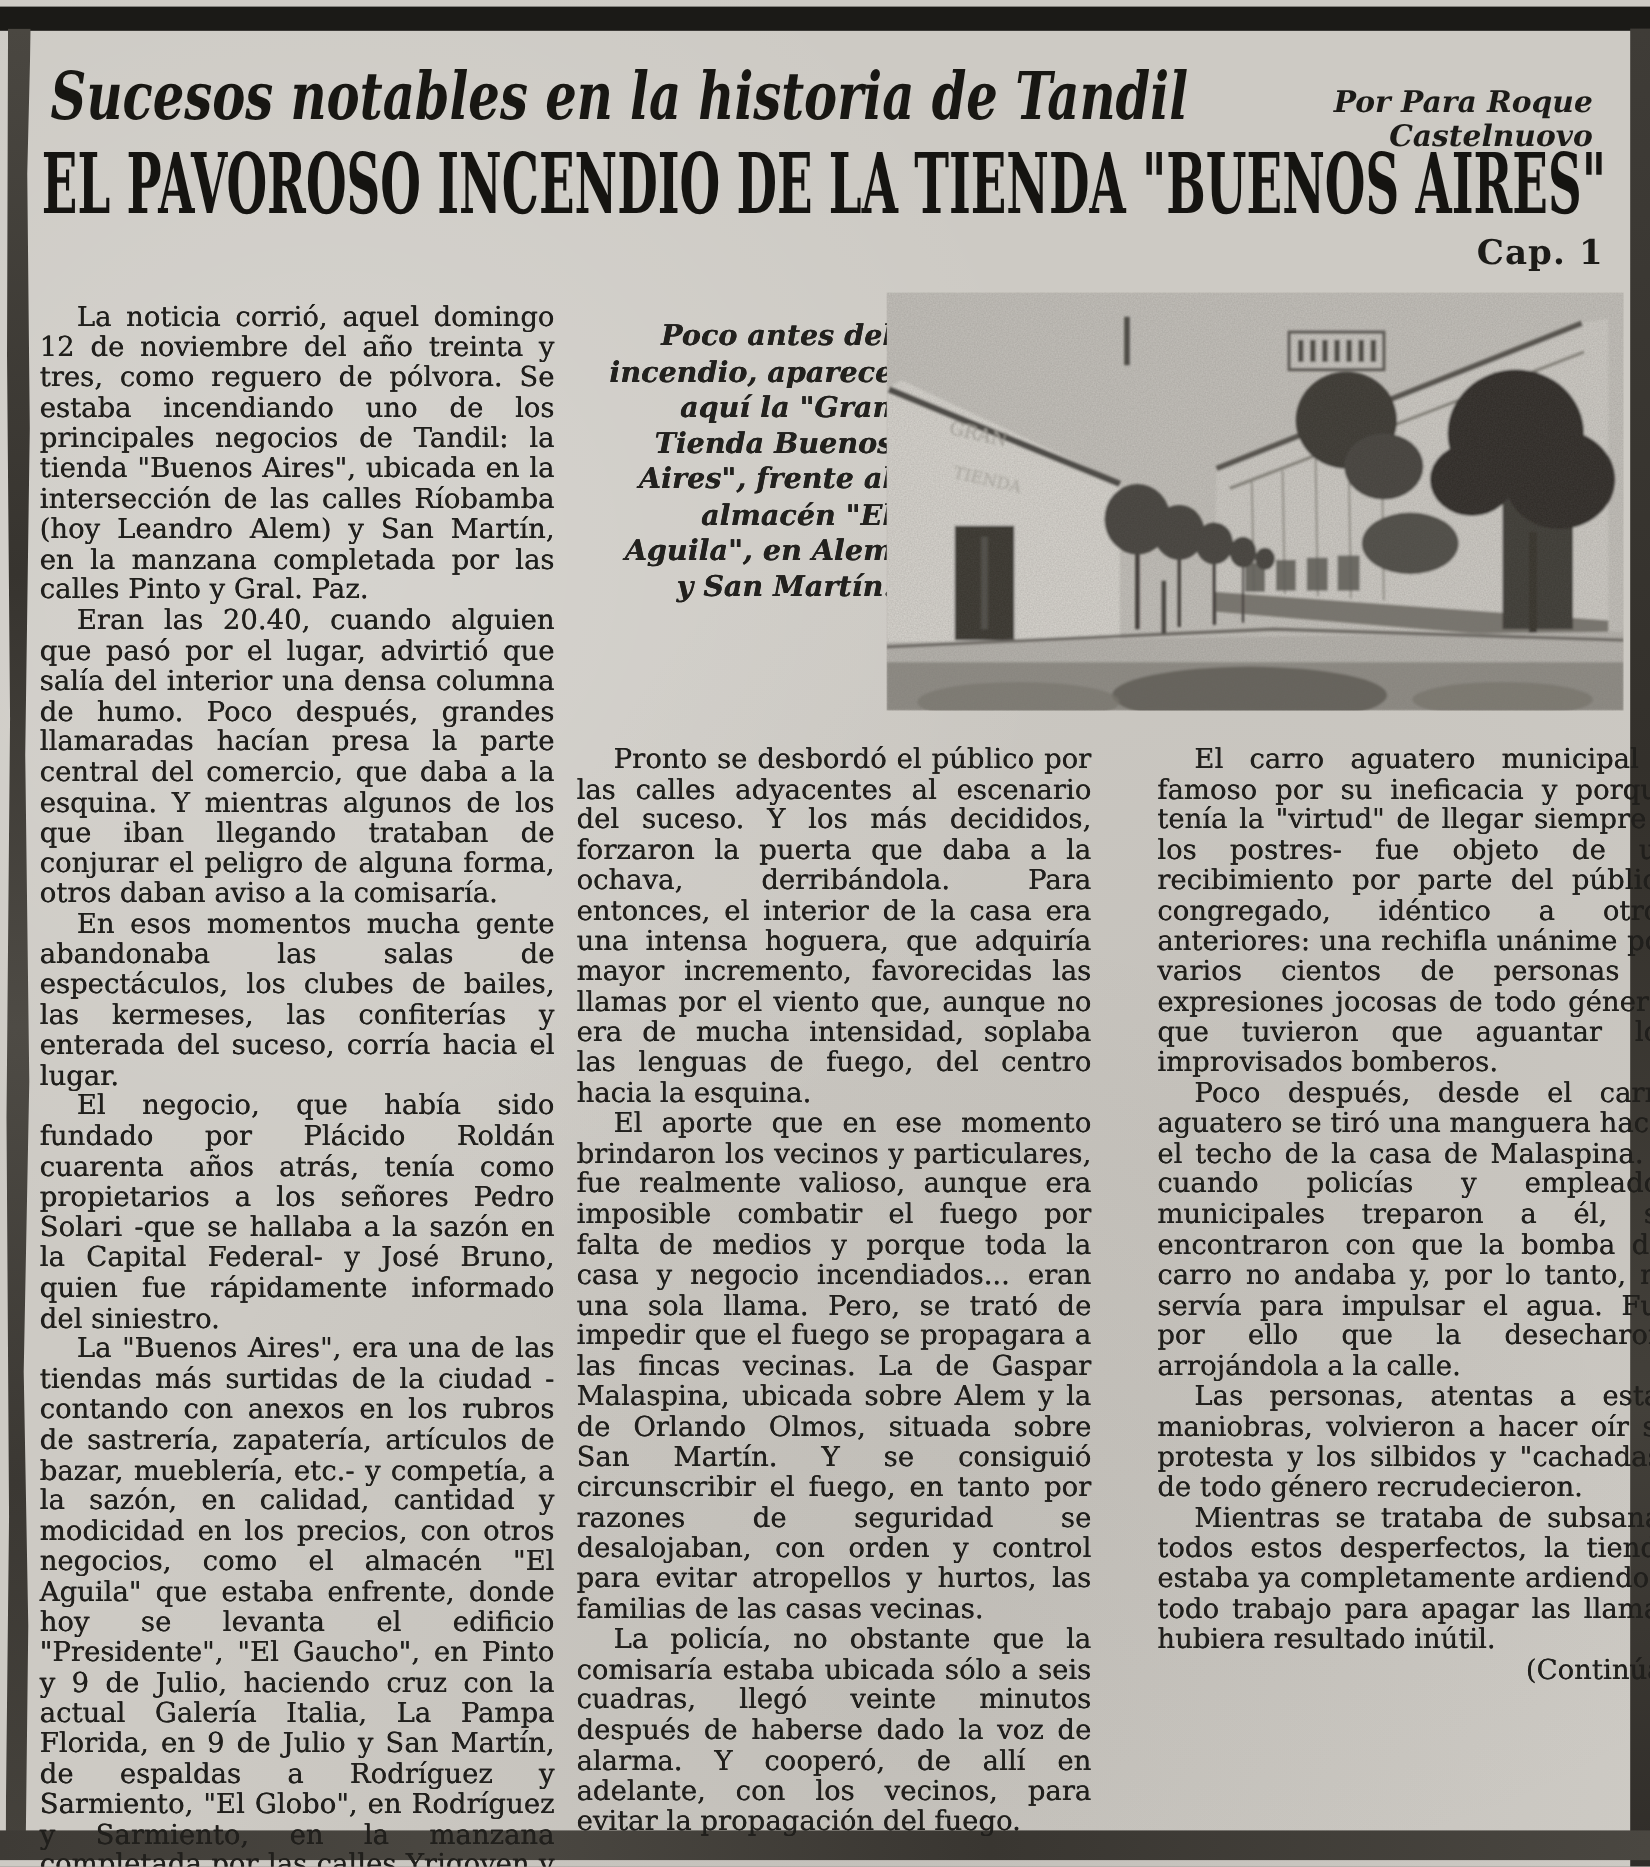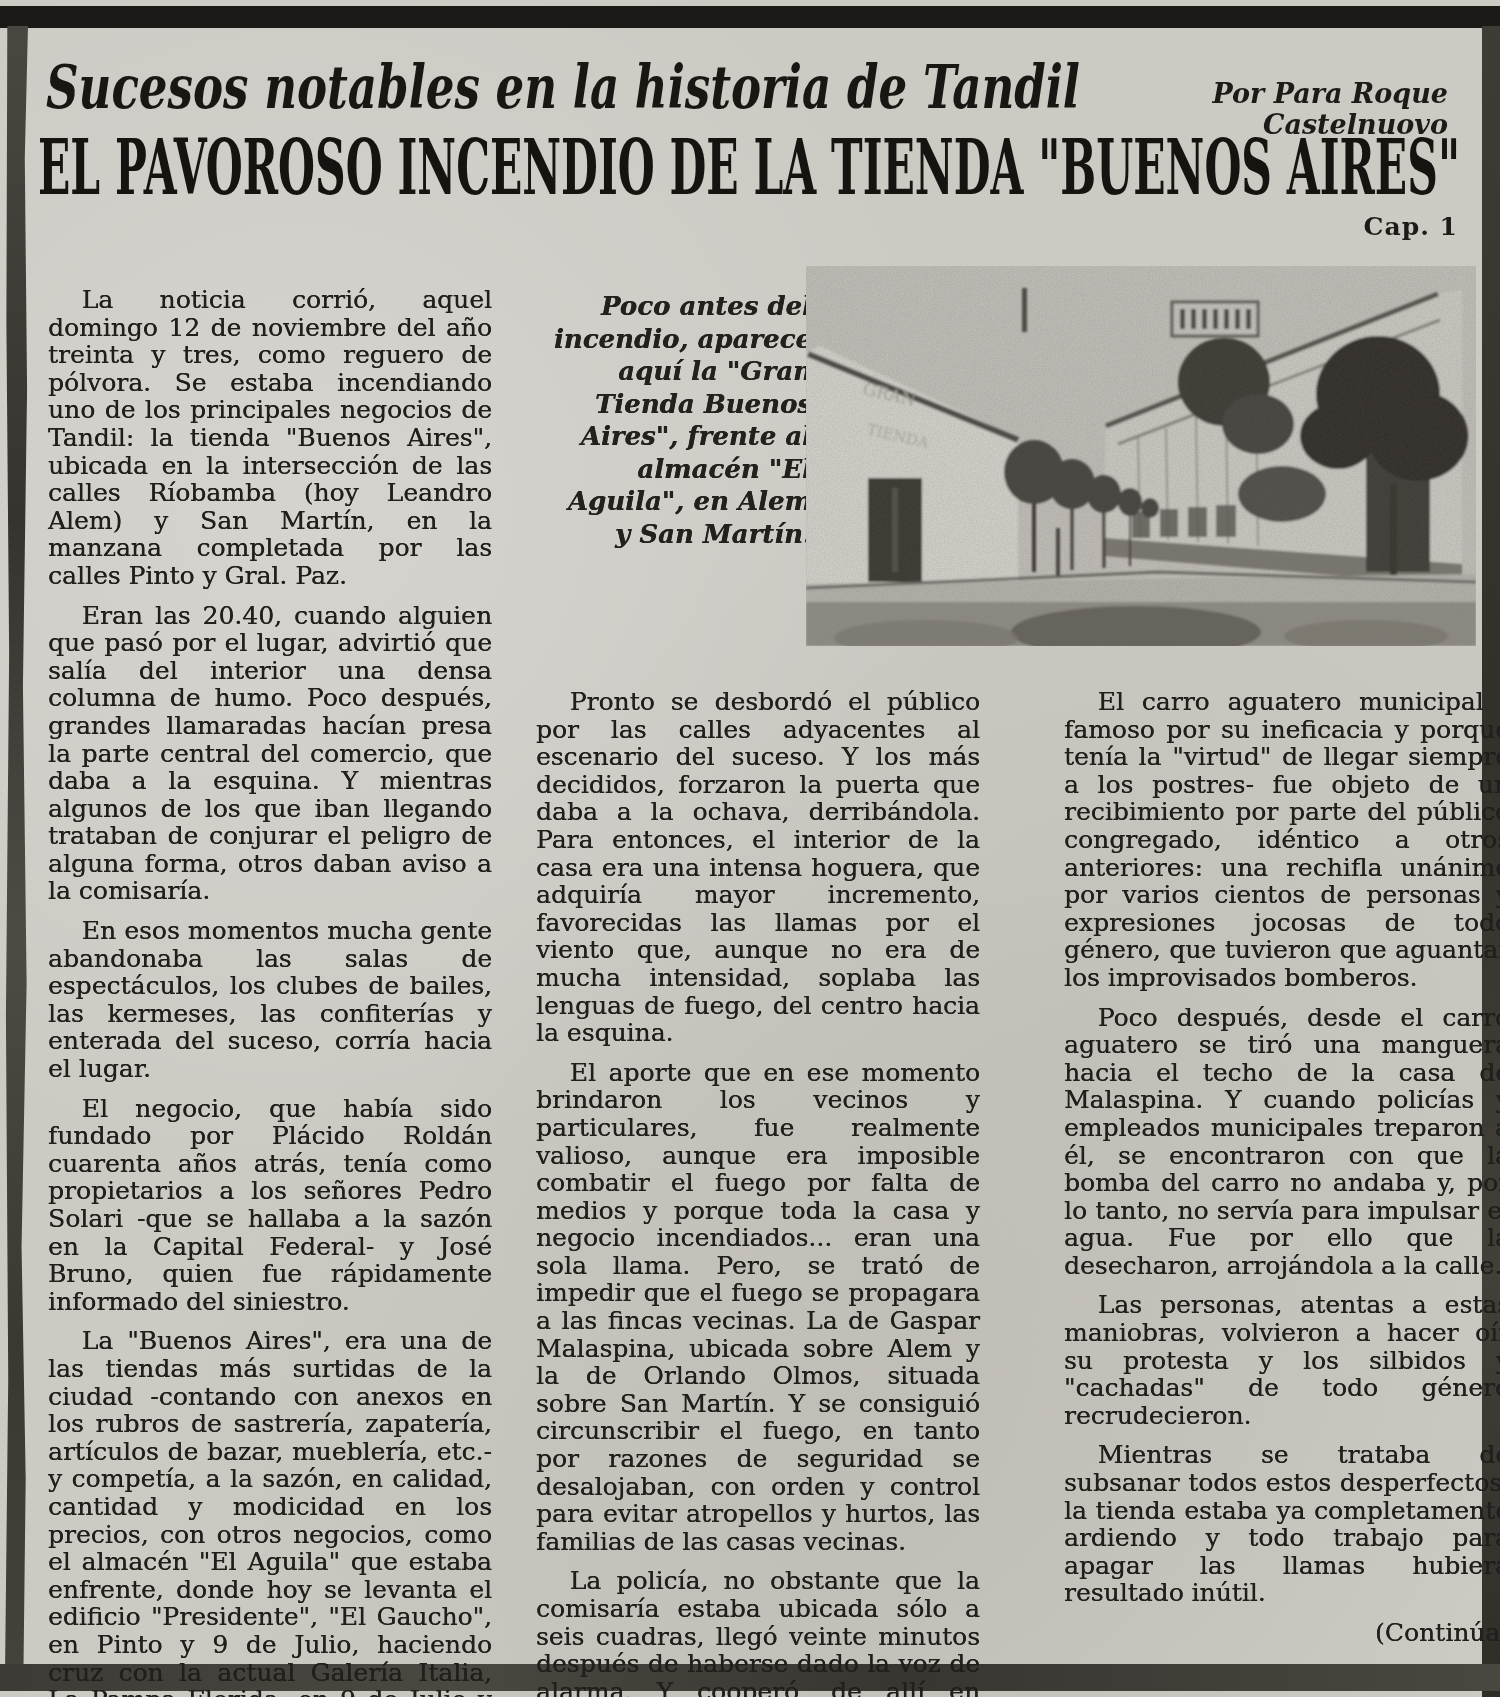--- a/index.html
+++ b/index.html
@@ -23,25 +23,25 @@
   .frame-right{position:absolute;left:1482px;top:26px;width:18px;height:1671px;
     background:linear-gradient(180deg,#3f3c37,#33302b 40%,#43403a 75%,#302d29);}
   .frame-bottom{position:absolute;left:0;top:1664px;width:1500px;height:27px;
     background:linear-gradient(90deg,#3e3b36,#4b4842 30%,#393631 60%,#4a4741);}
   
   .kicker-svg{position:absolute;left:44px;top:48px;}
   .byline{position:absolute;left:1090px;top:78px;width:358px;text-align:right;
     font-size:27px;font-weight:bold;font-style:italic;color:#1c1b18;}
   .headline-svg{position:absolute;left:36px;top:118px;}
   .chapter{position:absolute;left:1320px;top:212px;width:138px;text-align:right;
-    font-size:25px;font-weight:bold;color:#1c1b18;letter-spacing:1px;}
+    font-size:31px;font-weight:bold;color:#1c1b18;letter-spacing:1px;}
   
   .col{position:absolute;font-size:25px;line-height:27.6px;text-align:justify;
     text-shadow:0.25px 0 0 currentColor;}
-  .col p{margin:12px;text-indent:1.35em;}
+  .col p{margin:0;text-indent:1.35em;}
   .col1{left:36px;top:274px;width:468px;}
   .col2{left:524px;top:676px;width:468px;}
   .col3{left:1052px;top:676px;width:470px;}
   .continua{text-align:right;text-indent:0 !important;}
   
   .caption{position:absolute;left:546px;top:290px;width:266px;
     font-size:26px;line-height:32.5px;font-weight:bold;font-style:italic;
     text-align:right;color:#22211e;text-shadow:0.2px 0 0 currentColor;}
   .photo{position:absolute;left:806px;top:266px;width:670px;height:380px;}
   .photo svg{display:block;}

